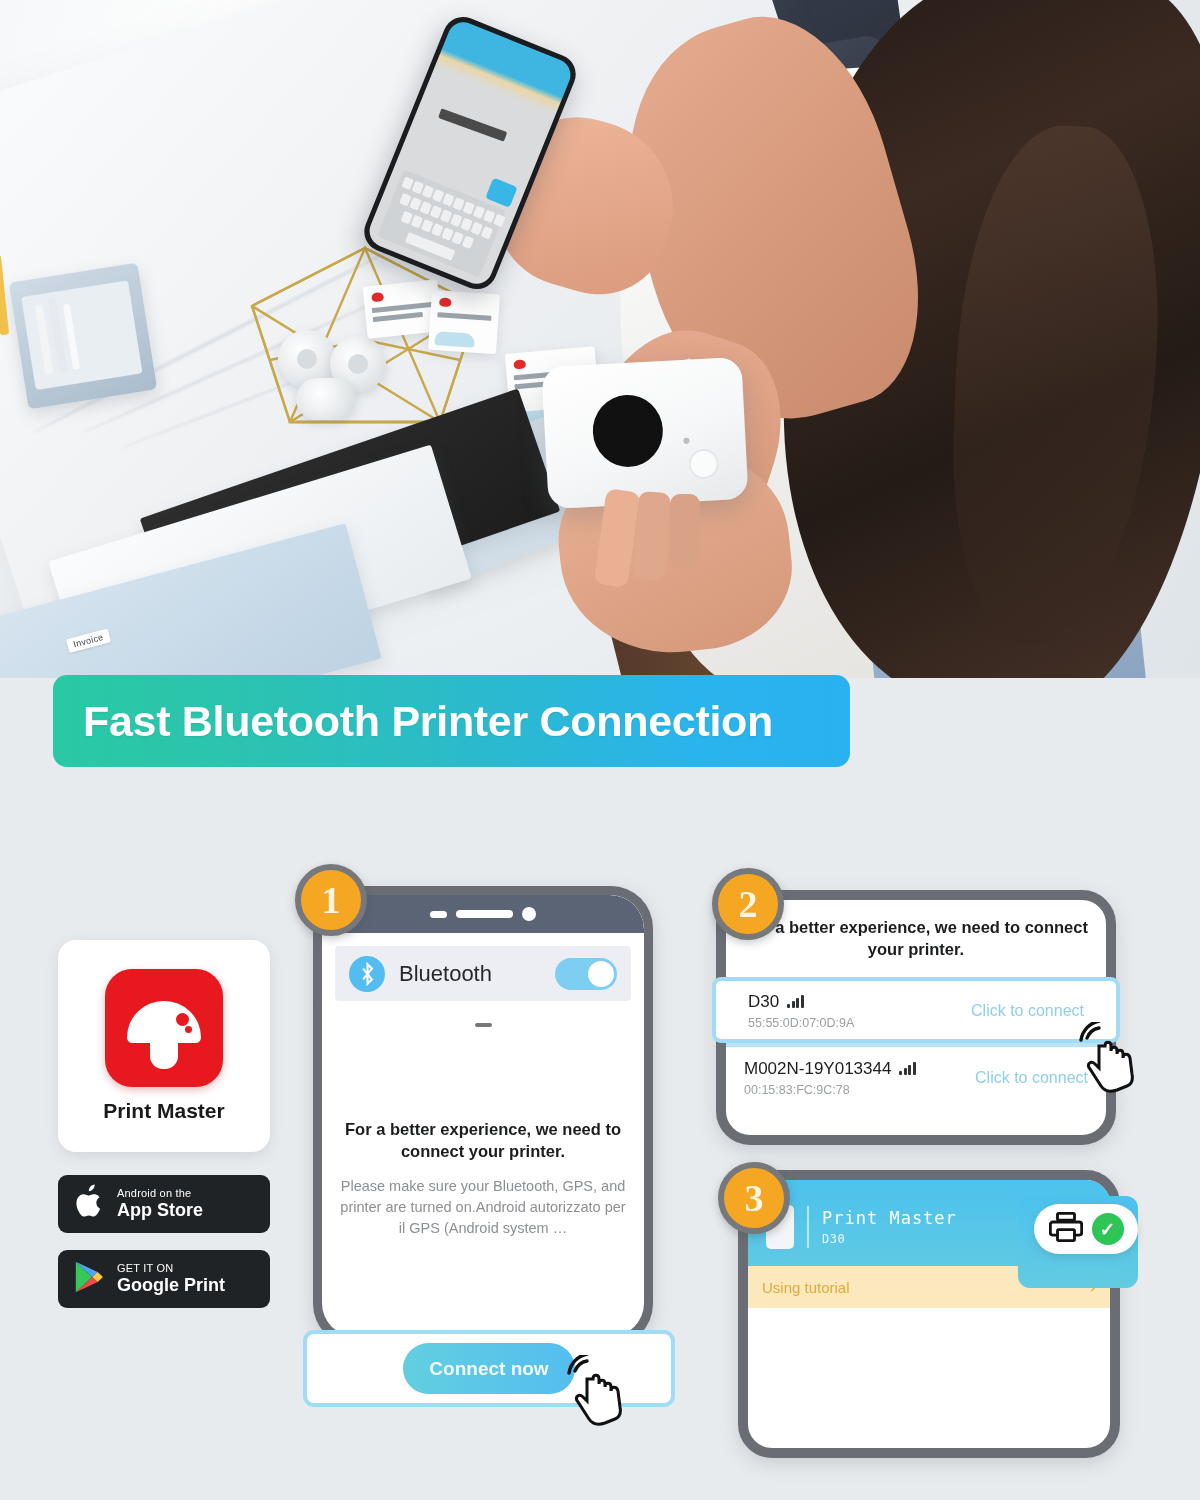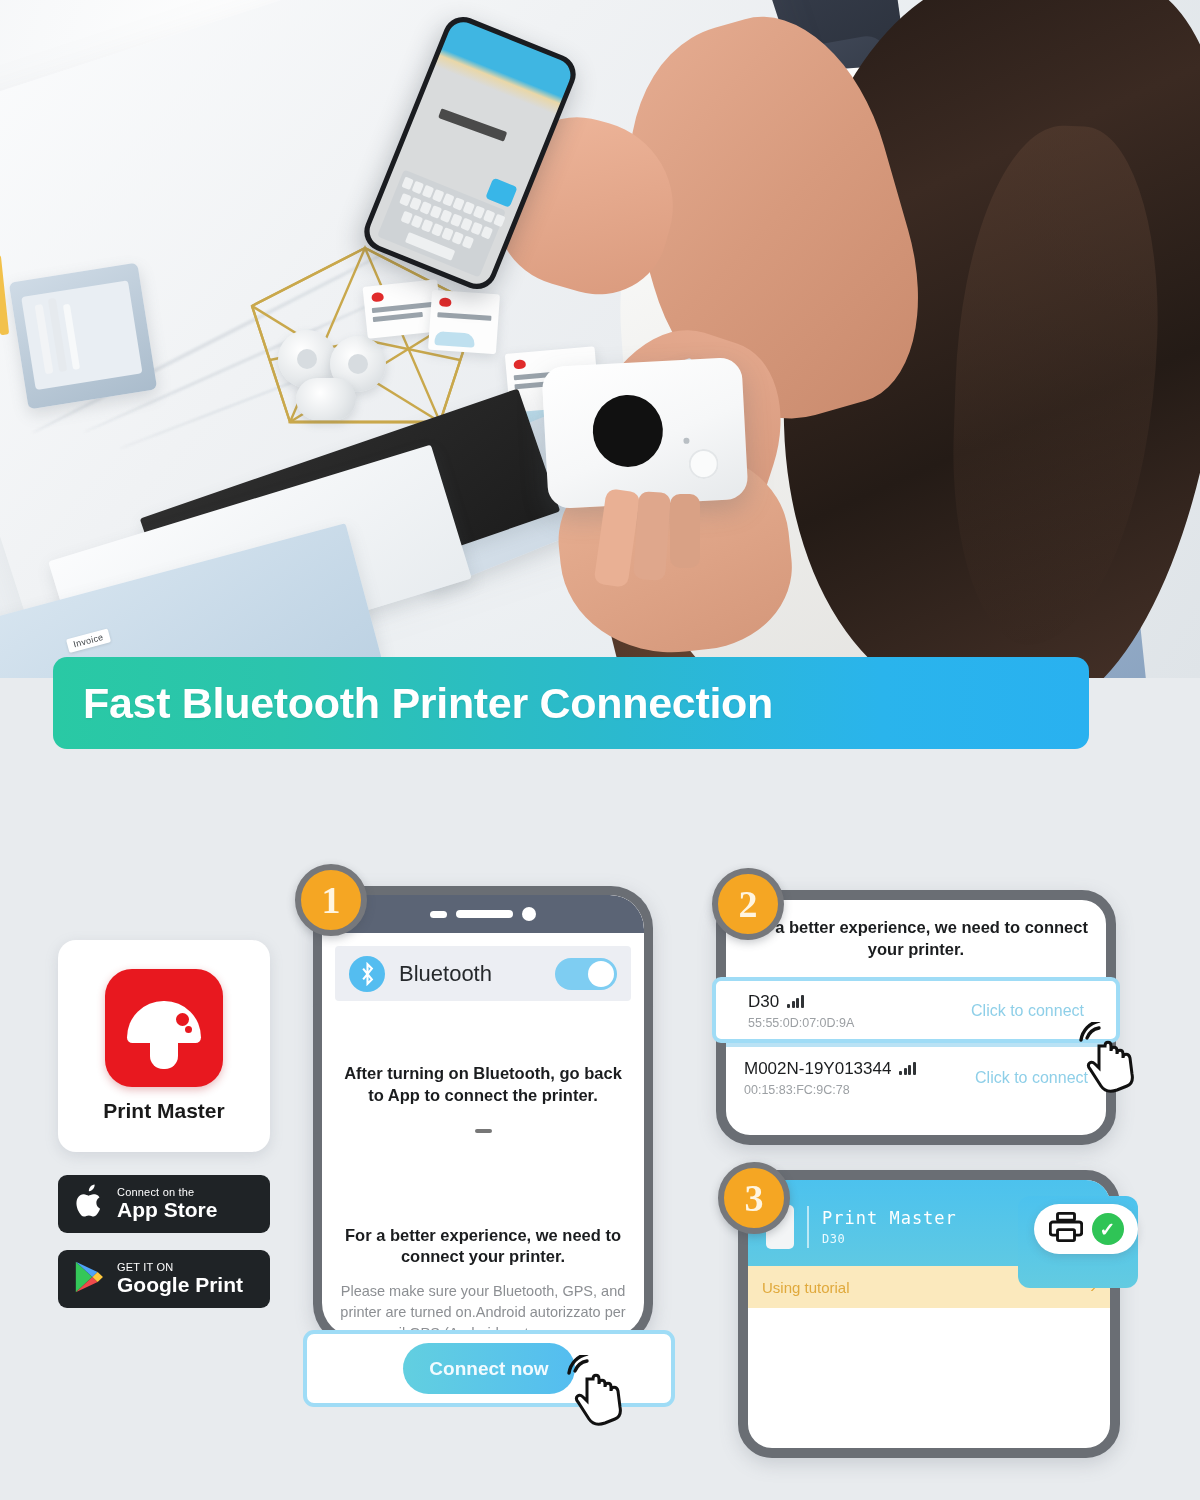--- a/index.html
+++ b/index.html
@@ -117,21 +117,21 @@
     padding:2px 6px; font-family:"Liberation Sans",sans-serif; letter-spacing:.3px; box-shadow:0 1px 3px rgba(0,0,0,.12); }
 
   
   .organizer { position:absolute; left:18px; top:272px; width:130px; height:128px;
     background: linear-gradient(160deg,#cfdbe6,#aabccc); border-radius:6px; transform:rotate(-9deg);
     box-shadow:0 6px 16px rgba(90,100,110,.2); }
   .org-inner { position:absolute; left:10px; top:16px; width:108px; height:94px; background:#e9eef3; border-radius:4px; }
   .pen { position:absolute; border-radius:3px; }
 
   
-  .banner { position:absolute; left:53px; top:657px; width:1036px; height:92px;
+  .banner { position:absolute; left:53px; top:675px; width:797px; height:92px;
     border-radius:14px;
     background: linear-gradient(90deg,#29c9a4 0%, #2bc4ae 22%, #2bb9cf 55%, #2ab4ec 80%, #29b1f0 100%);
     display:flex; align-items:center; }
   .banner-title { color:#ffffff; font-size:43px; font-weight:bold; letter-spacing:-.3px;
     padding-left:30px; text-shadow:0 1px 2px rgba(0,0,0,.08); white-space:nowrap; }
 
   .subtitle { position:absolute; left:70px; top:768px; font-size:32px; color:#1c1c1c; font-weight:400; }
 
   
   .app-card { position:absolute; left:58px; top:940px; width:212px; height:212px;
@@ -146,21 +146,21 @@
   .mushroom-stem { position:absolute; left:50%; top:70px; transform:translateX(-50%);
     width:28px; height:30px; background:#fff; border-radius:4px 4px 13px 13px; }
   .app-name { margin-top:12px; font-size:21px; font-weight:bold; color:#1a1a1a; }
 
   .store-btn { position:absolute; left:58px; width:212px; height:58px; background:#1f2326;
     border-radius:9px; display:flex; align-items:center; padding-left:14px; }
   .store-appstore { top:1175px; }
   .store-google  { top:1250px; }
   .store-texts { margin-left:11px; color:#fff; line-height:1.05; }
   .store-small { font-size:11px; letter-spacing:.2px; display:block; }
-  .store-big { font-size:21px; font-weight:bold; display:block; margin-top:1px; }
+  .store-big { font-size:18px; font-weight:bold; display:block; margin-top:1px; }
 
   
   .step-num { position:absolute; width:72px; height:72px; border-radius:50%;
     background:#f5a623; border:6px solid #76787c; color:#fff5e0; font-size:38px; font-weight:bold;
     display:flex; align-items:center; justify-content:center; z-index:20;
     box-shadow:0 3px 8px rgba(70,75,85,.3); font-family:"Liberation Serif",serif; }
 
   
   .phone { position:absolute; left:313px; top:886px; width:340px; height:460px;
     background:#6a6e74; border-radius:42px; padding:9px;
@@ -400,21 +400,21 @@
     <div class="app-name">Print Master</div>
   </div>
 
   <a class="store-btn store-appstore" style="text-decoration:none">
     <span>
       <svg width="34" height="40" viewBox="0 0 24 28" fill="#fff">
         <path d="M17.2 14.6c0-2.6 2.1-3.9 2.2-4-1.2-1.8-3.1-2-3.8-2-1.6-.2-3.1.9-3.9.9-.8 0-2.1-.9-3.4-.9-1.8 0-3.4 1-4.3 2.6-1.8 3.2-.5 7.9 1.3 10.5.9 1.3 1.9 2.7 3.2 2.6 1.3-.05 1.8-.85 3.4-.85 1.6 0 2 .85 3.4.82 1.4-.02 2.3-1.3 3.1-2.6.98-1.5 1.4-2.95 1.4-3.03-.03-.02-2.6-1-2.6-4.07zM14.9 4.9c.7-.85 1.2-2.03 1.05-3.2-1.02.04-2.25.68-2.98 1.53-.65.75-1.22 1.95-1.07 3.1 1.13.09 2.3-.58 3-1.43z"></path>
       </svg>
     </span>
     <span class="store-texts">
-      <span class="store-small">Connect on the</span>
+      <span class="store-small">Android on the</span>
       <span class="store-big">App Store</span>
     </span>
   </a>
 
   <a class="store-btn store-google" style="text-decoration:none">
     <span>
       <svg width="34" height="36" viewBox="0 0 28 30">
         <path d="M3 2.2 L16.8 15 L3 27.8 Z" fill="#34c759"></path>
         <path d="M3 2.2 L16.8 15 L21.2 10.9 Z" fill="#4fa3f7"></path>
         <path d="M3 27.8 L16.8 15 L21.2 19.1 Z" fill="#ef4b4b"></path>
@@ -445,21 +445,20 @@
             <path d="M4 6 L12 16 L8 20 L8 2 L12 6 L4 16"></path>
           </svg>
         </div>
         <div class="bt-label">Bluetooth</div>
         <div class="bt-toggle">
           <div class="bt-knob"></div>
         </div>
       </div>
 
       <div class="phone-body">
-        <div class="ph-strong1">After turning on Bluetooth, go back to App to connect the printer.</div>
         <div class="ph-dash"></div>
         <div class="ph-strong2">For a better experience, we need to connect your printer.</div>
         <div class="ph-sub">Please make sure your Bluetooth, GPS, and printer are turned on.Android autorizzato per il GPS (Android system …</div>
       </div>
     </div>
   </div>
 
   <div class="connect-wrap">
     <div class="connect-btn">Connect now</div>
   </div>

